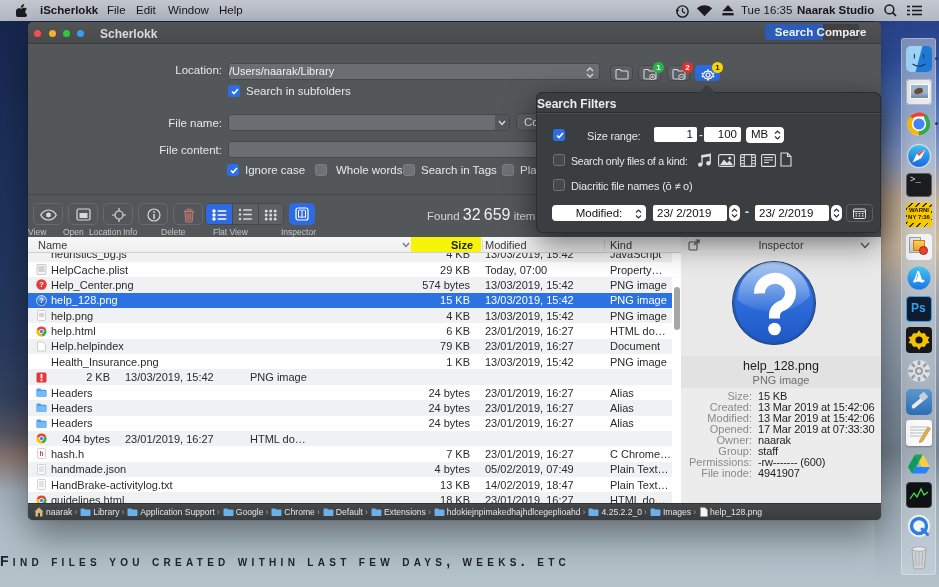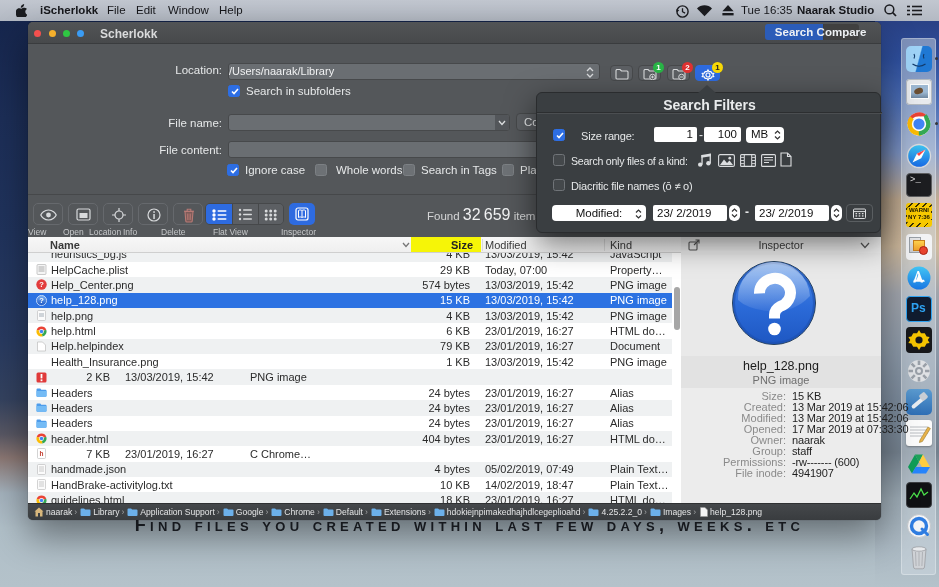--- a/index.html
+++ b/index.html
@@ -4,22 +4,22 @@
 <style>
   * { margin:0; padding:0; box-sizing:border-box; }
   html,body { width:939px; height:587px; overflow:hidden; }
   body { font-family:"Liberation Sans", sans-serif; position:relative; }
   .abs { position:absolute; }
   
   #desk { position:absolute; inset:0;
     background:linear-gradient(180deg,#15244b 0%,#1c2e57 20%,#20335c 40%,#283a60 58%,#34425f 68%,#585763 74%,#8a7672 78%,#a3b1bc 84%,#b0bfc8 90%,#b4c2ca 100%); }
   #deskR { position:absolute; left:875px; top:0; width:64px; height:587px;
     background:linear-gradient(180deg,#2a4287 4%,#2e4f9d 10%,#4a6cb4 17%,#7e95c6 26%,#c2ac92 34%,#cfba9e 42%,#a0a4ac 50%,#8b98a7 60%,#7b8a9b 68%,#73808d 77%,#9dabb5 85%,#abb9c3 93%,#b4c2ca 100%); }
-  #desktext { position:absolute; left:0; top:515px; width:939px; text-align:center;
-    font-size:18px; font-variant:small-caps; letter-spacing:4.3px; color:#20242b; font-weight:bold; }
+  #desktext { position:absolute; left:0; top:553px; width:939px; text-align:left;
+    font-size:14px; font-variant:small-caps; letter-spacing:4.3px; color:#20242b; font-weight:bold; }
   
   #menubar { position:absolute; left:0; top:0; width:939px; height:21px;
     background:linear-gradient(#c2c7d0,#b3b9c3); color:#16171b; font-size:11.5px;
     display:flex; align-items:center; }
   
   #win { position:absolute; left:28px; top:22px; width:853px; height:498px;
     border-radius:5px; box-shadow:0 16px 36px rgba(0,0,0,.42), 0 0 1px rgba(0,0,0,.6);
     background:#54575a; }
   #titlebar { position:absolute; left:0; top:0; width:853px; height:22px;
     background:linear-gradient(#525456,#47494b); border-radius:5px 5px 0 0;
@@ -553,30 +553,30 @@
           <span class="c-kind">Alias</span>
         </div>
       <div class="row alt">
           <svg class="ficon" viewBox="0 0 12 12">
             <path d="M6 6 L.83 4.12 A5.5 5.5 0 0 1 11.17 4.12 Z" fill="#ea4335"></path>
             <path d="M6 6 L11.17 4.12 A5.5 5.5 0 0 1 6.95 11.42 Z" fill="#34a853"></path>
             <path d="M6 6 L6.95 11.42 A5.5 5.5 0 0 1 .83 4.12 Z" fill="#fbbc05"></path>
             <circle cx="6" cy="6" r="2.6" fill="#fff"></circle>
             <circle cx="6" cy="6" r="1.9" fill="#4285f4"></circle>
           </svg>
-          <span class="c-name">header.html</span>
           <span class="c-size">404 bytes</span>
           <span class="c-mod">23/01/2019, 16:27</span>
           <span class="c-kind">HTML do…</span>
         </div>
       <div class="row">
           <svg class="ficon" viewBox="0 0 11 11">
             <rect x="1.5" y="0.5" width="8" height="10" rx="1" fill="#fff" stroke="#c0c0c0" stroke-width=".7"></rect>
             <text x="5.5" y="8" font-size="6.5" font-weight="bold" fill="#c0392b" text-anchor="middle">h</text>
           </svg>
+          <span class="c-name">hash.h</span>
           <span class="c-size">7 KB</span>
           <span class="c-mod">23/01/2019, 16:27</span>
           <span class="c-kind">C Chrome…</span>
         </div>
       <div class="row alt">
           <svg class="ficon" viewBox="0 0 11 11">
             <rect x="1.5" y="0.5" width="8" height="10" rx="1" fill="#fbfbfb" stroke="#c0c0c0" stroke-width=".7"></rect>
             <g stroke="#b5b5b5" stroke-width=".7">
               <path d="M3 3 h5 M3 5 h5 M3 7 h5"></path>
             </g>
@@ -587,21 +587,21 @@
           <span class="c-kind">Plain Text…</span>
         </div>
       <div class="row">
           <svg class="ficon" viewBox="0 0 11 11">
             <rect x="1.5" y="0.5" width="8" height="10" rx="1" fill="#fbfbfb" stroke="#c0c0c0" stroke-width=".7"></rect>
             <g stroke="#b5b5b5" stroke-width=".7">
               <path d="M3 3 h5 M3 5 h5 M3 7 h5"></path>
             </g>
           </svg>
           <span class="c-name">HandBrake-activitylog.txt</span>
-          <span class="c-size">10 KB</span>
+          <span class="c-size">13 KB</span>
           <span class="c-mod">14/02/2019, 18:47</span>
           <span class="c-kind">Plain Text…</span>
         </div>
       <div class="row alt">
           <svg class="ficon" viewBox="0 0 12 12">
             <path d="M6 6 L.83 4.12 A5.5 5.5 0 0 1 11.17 4.12 Z" fill="#ea4335"></path>
             <path d="M6 6 L11.17 4.12 A5.5 5.5 0 0 1 6.95 11.42 Z" fill="#34a853"></path>
             <path d="M6 6 L6.95 11.42 A5.5 5.5 0 0 1 .83 4.12 Z" fill="#fbbc05"></path>
             <circle cx="6" cy="6" r="2.6" fill="#fff"></circle>
             <circle cx="6" cy="6" r="1.9" fill="#4285f4"></circle>
@@ -609,21 +609,21 @@
           <span class="c-name">guidelines.html</span>
           <span class="c-size">18 KB</span>
           <span class="c-mod">23/01/2019, 16:27</span>
           <span class="c-kind">HTML do…</span>
         </div>
     </div>
     <div style="position:absolute;right:0;top:0;width:9px;height:266px;background:#fff;"></div>
     <div style="position:absolute;right:1.5px;top:50px;width:6px;height:43px;border-radius:3px;background:#a6a6a6;"></div>
   </div>
   <div id="thead">
-    <span class="abs" style="left:22px;top:2px;font-weight:bold;">Name</span>
+    <span class="abs" style="left:10px;top:2px;font-weight:normal;">Name</span>
     <svg class="abs" style="left:374px;top:5px" width="8" height="6" viewBox="0 0 8 6">
         <path d="M1 1 L4 4.5 L7 1" fill="none" stroke="#777" stroke-width="1.3"></path>
       </svg>
     <div class="abs" style="left:383px;top:0;width:70px;height:15px;background:#f6f507;"></div>
     <span class="abs" style="left:383px;top:2px;width:62px;text-align:right;font-weight:bold;color:#222;">Size</span>
     <span class="abs" style="left:457px;top:2px;">Modified</span>
     <span class="abs" style="left:582px;top:2px;">Kind</span>
     <div class="abs" style="left:453.5px;top:2px;width:1px;height:12px;background:#d9d9d9;"></div>
     <div class="abs" style="left:575.5px;top:2px;width:1px;height:12px;background:#d9d9d9;"></div>
   </div>
@@ -655,21 +655,21 @@
       <circle cx="43" cy="43" r="41.5" fill="url(#qball)" stroke="#27415e" stroke-width="1"></circle>
       <circle cx="43" cy="43" r="40" fill="none" stroke="#1c4fae" stroke-width="2" opacity=".6"></circle>
       <path d="M28.5 33.5 A15.5 14.5 0 1 1 49 46.5 Q43.5 49.5 43.5 55 l0 3.5" fill="none" stroke="#fff" stroke-width="11"></path>
       <circle cx="43.5" cy="69" r="6.3" fill="#fff"></circle>
       <path d="M7 40 A36 36 0 0 1 79 36 Q62 54 36 51 Q16 48.5 7 40 Z" fill="url(#qgloss)"></path>
     </svg>
     <div class="abs" style="left:0;top:119px;width:200px;height:32px;background:#e2e2e2;text-align:center;">
       <div style="font-size:12.5px;color:#1c1c1c;margin-top:3px;">help_128.png</div>
       <div style="font-size:11px;color:#6e6e6e;margin-top:1px;">PNG image</div>
     </div>
-    <div class="abs" style="left:0;top:151px;width:200px;height:115px;font-size:11px;margin-left:34px;">
+    <div class="abs" style="left:0;top:151px;width:200px;height:115px;font-size:11px;">
       <div class="irow">
           <span class="il">Size:</span>
           <span class="iv">15 KB</span>
         </div>
       <div class="irow">
           <span class="il">Created:</span>
           <span class="iv">13 Mar 2019 at 15:42:06</span>
         </div>
       <div class="irow">
           <span class="il">Modified:</span>
@@ -749,30 +749,30 @@
       </svg>
     <span class="pt">Images</span>
       <span class="pc">›</span>
     <svg style="margin-left:4px;flex:none" width="8" height="10" viewBox="0 0 8 10">
         <path d="M.5 .5 h4.5 l2.5 2.5 v6.5 h-7 Z" fill="#f4f4f4" stroke="#999" stroke-width=".6"></path>
       </svg>
     <span class="pt">help_128.png</span>
   </div>
 </div>
 <div id="popover">
-  <div style="position:absolute;left:0;top:4px;width:345px;text-align:center;font-size:14px;font-weight:bold;color:#e9ebec;">Search Filters</div>
+  <div style="position:absolute;left:0;top:4px;width:345px;font-size:12px;font-weight:bold;color:#e9ebec;">Search Filters</div>
   <div style="position:absolute;left:0;top:19px;width:345px;height:1px;background:#2c2e30;"></div>
   <div style="position:absolute;left:0;top:20px;width:345px;height:1px;background:#4b4e51;"></div>
 
   <div class="cb on" style="left:16px;top:36px;">
       <svg style="position:absolute;left:1.5px;top:2px" width="8" height="7" viewBox="0 0 8 7">
         <path d="M1 3.5 L3 5.5 L7 1" fill="none" stroke="#fff" stroke-width="1.6"></path>
       </svg>
     </div>
-  <span class="cblabel" style="left:44px;top:37px;font-size:11px;letter-spacing:-.2px;">Size range:</span>
+  <span class="cblabel" style="left:50px;top:37px;font-size:11px;letter-spacing:-.2px;">Size range:</span>
   <div class="winput" style="left:117px;top:34px;width:43px;height:15px;text-align:right;padding:1px 4px 0 0;">1</div>
   <span style="position:absolute;left:162px;top:35px;font-size:12px;">-</span>
   <div class="winput" style="left:167px;top:34px;width:37px;height:15px;text-align:right;padding:1px 4px 0 0;">100</div>
   <div class="winput" style="left:209px;top:33.5px;width:38px;height:16px;border-radius:4px;padding:1.5px 0 0 5px;">MB
     <svg style="position:absolute;right:3px;top:3px" width="7" height="10" viewBox="0 0 7 10">
         <path d="M1 3.5 L3.5 1 L6 3.5 M1 6.5 L3.5 9 L6 6.5" fill="none" stroke="#333" stroke-width="1.2"></path>
       </svg>
   </div>
 
   <div class="cb" style="left:16px;top:61px;background:#44484b;border-color:#707478;"></div>

